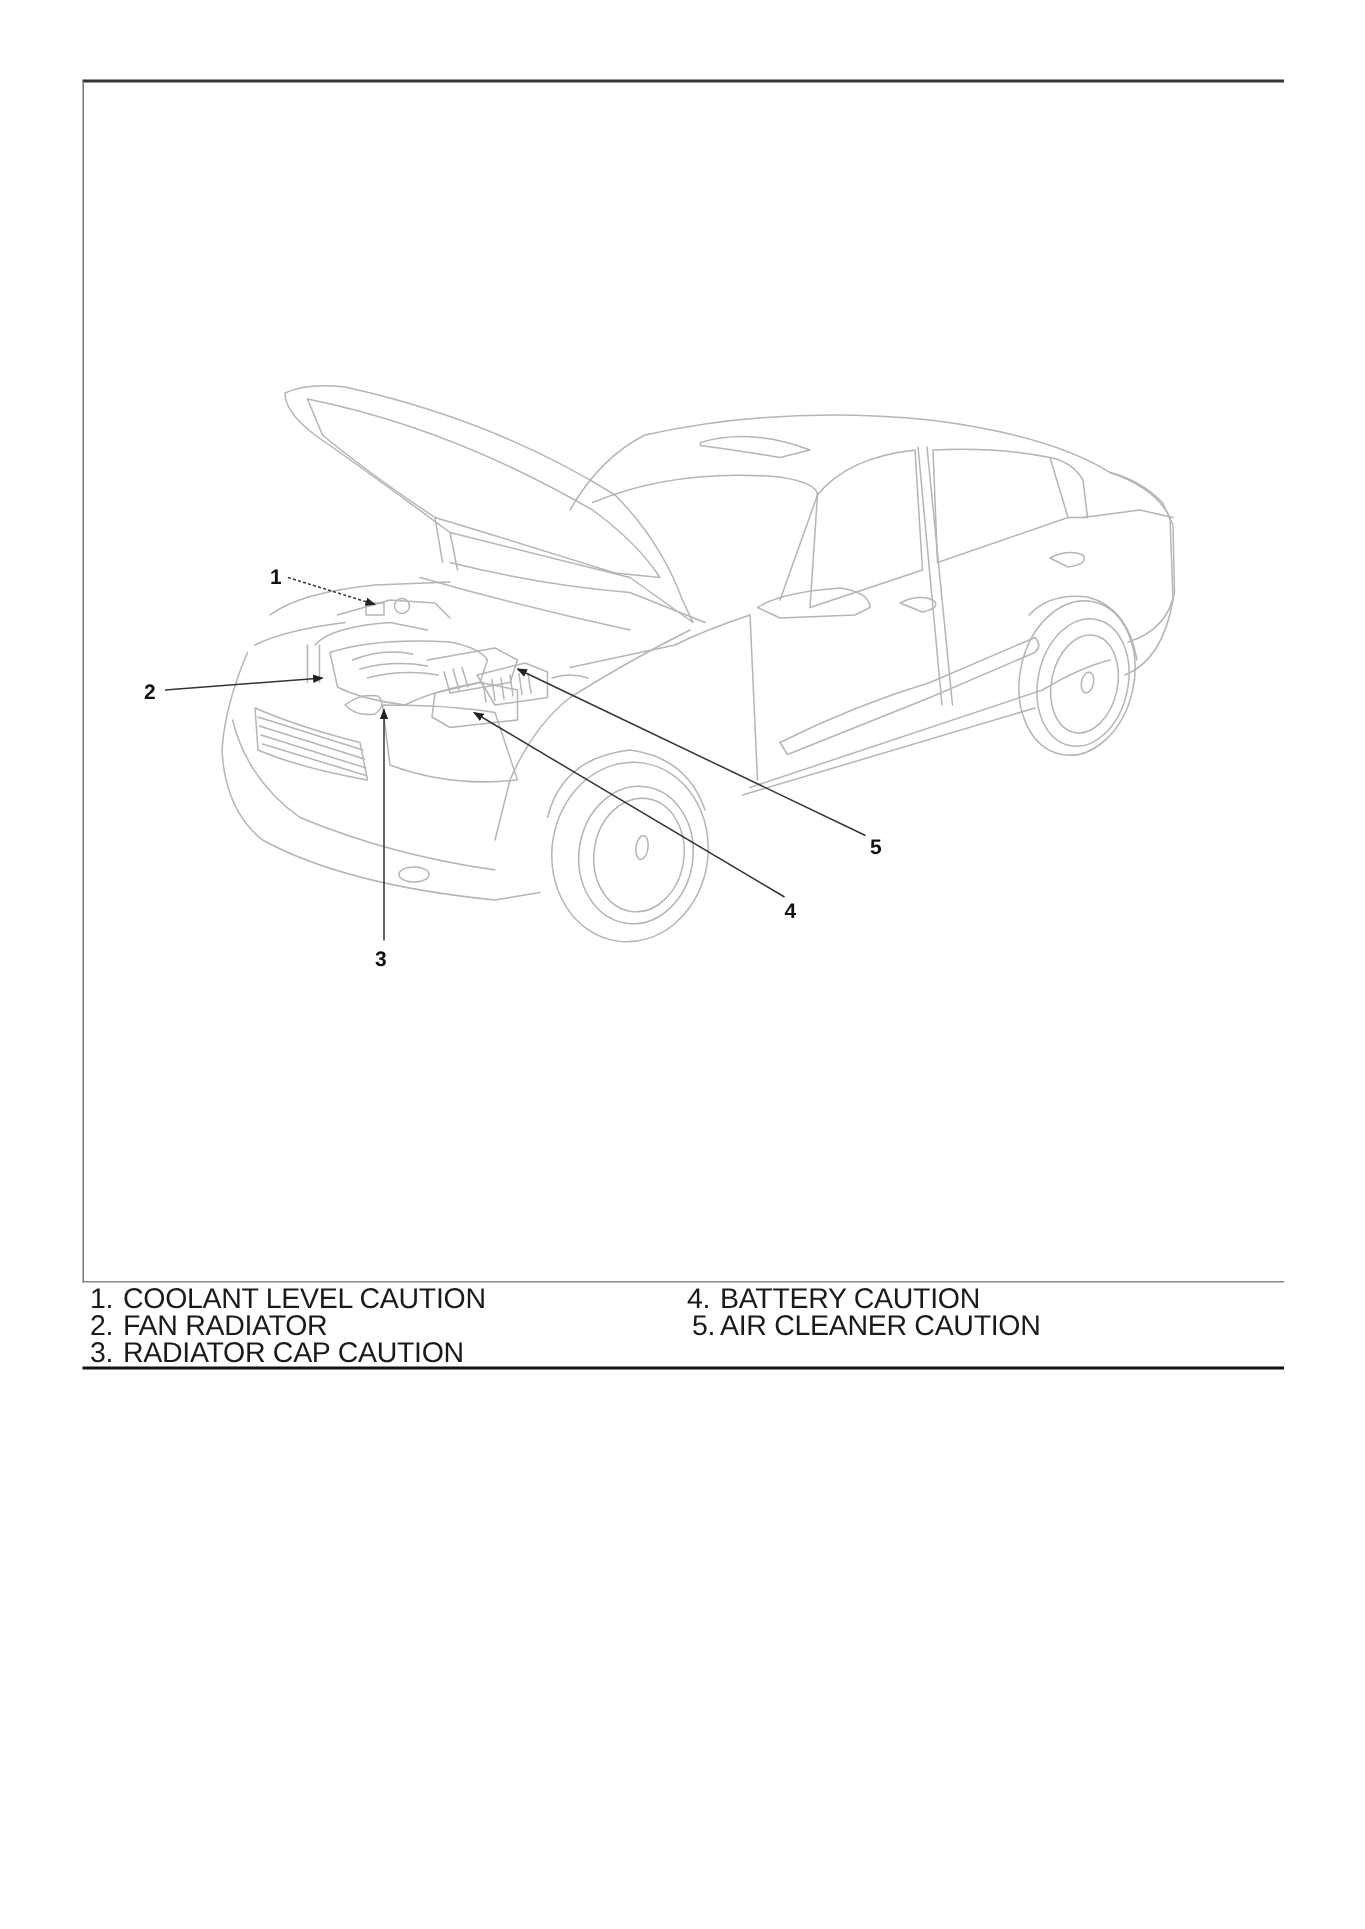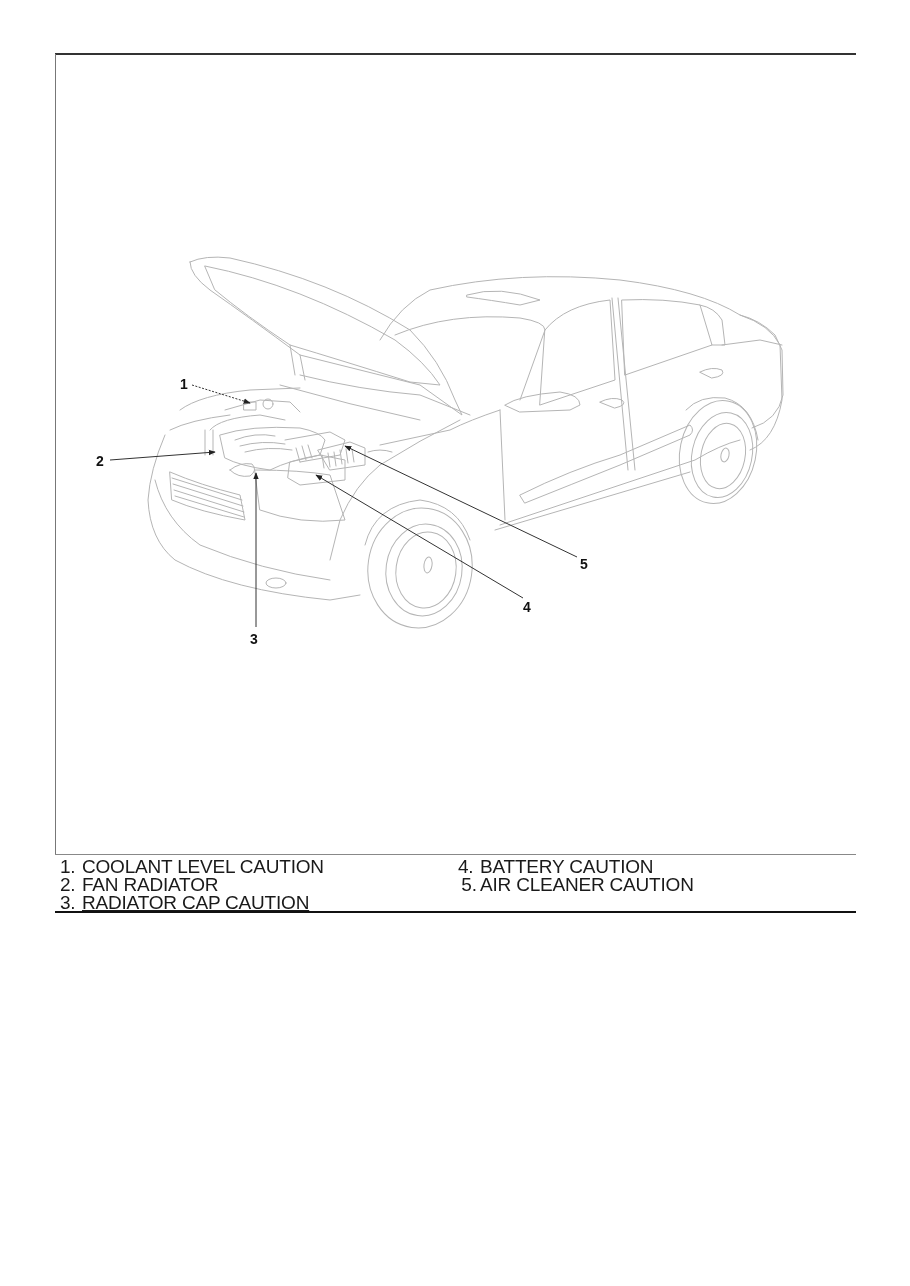--- a/index.html
+++ b/index.html
@@ -119,21 +119,21 @@
 
 <div class="frame-divider"></div>
 
 <div class="legend">
   <div class="legend-item" style="left:2px; top:0px;">
     <span class="num">1.</span><span>COOLANT LEVEL CAUTION</span>
   </div>
   <div class="legend-item" style="left:2px; top:18px;">
     <span class="num">2.</span><span>FAN RADIATOR</span>
   </div>
-  <div class="legend-item" style="left:2px; top:36px;text-decoration:underline;">
+  <div class="legend-item" style="left:2px; top:36px;">
     <span class="num">3.</span><span>RADIATOR CAP CAUTION</span>
   </div>
   <div class="legend-item" style="left:400px; top:0px;">
     <span class="num">4.</span><span>BATTERY CAUTION</span>
   </div>
   <div class="legend-item" style="left:400px; top:18px;text-align:center;">
     <span class="num">5.</span><span>AIR CLEANER CAUTION</span>
   </div>
 </div>
 

